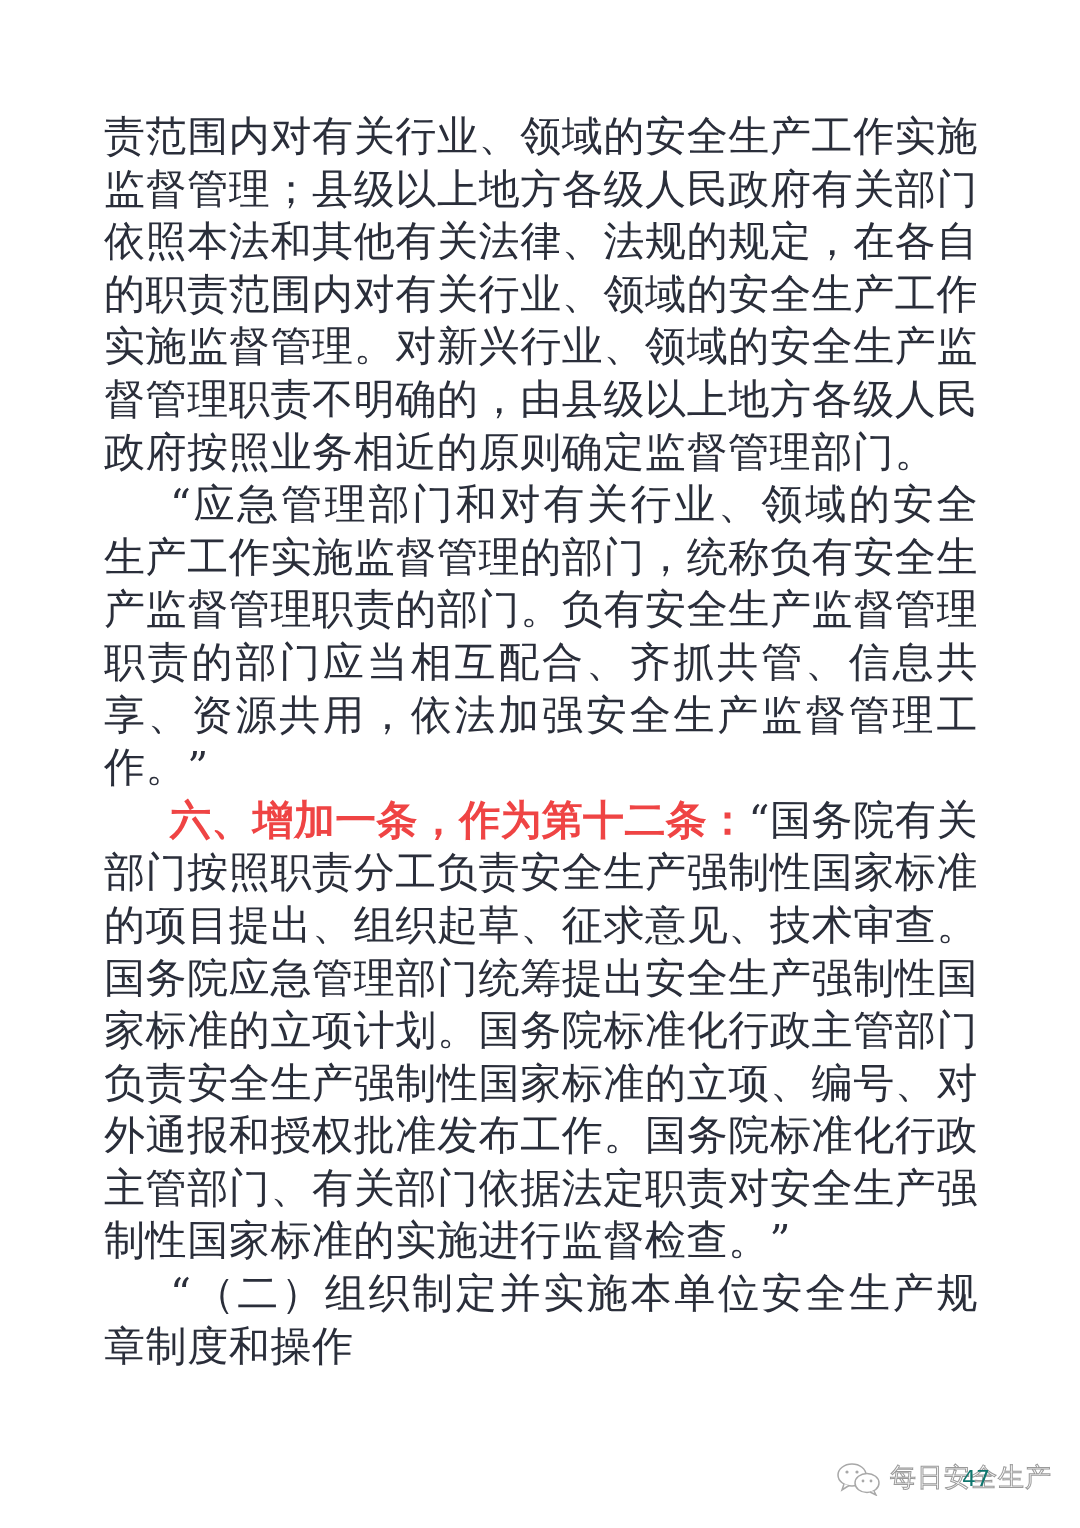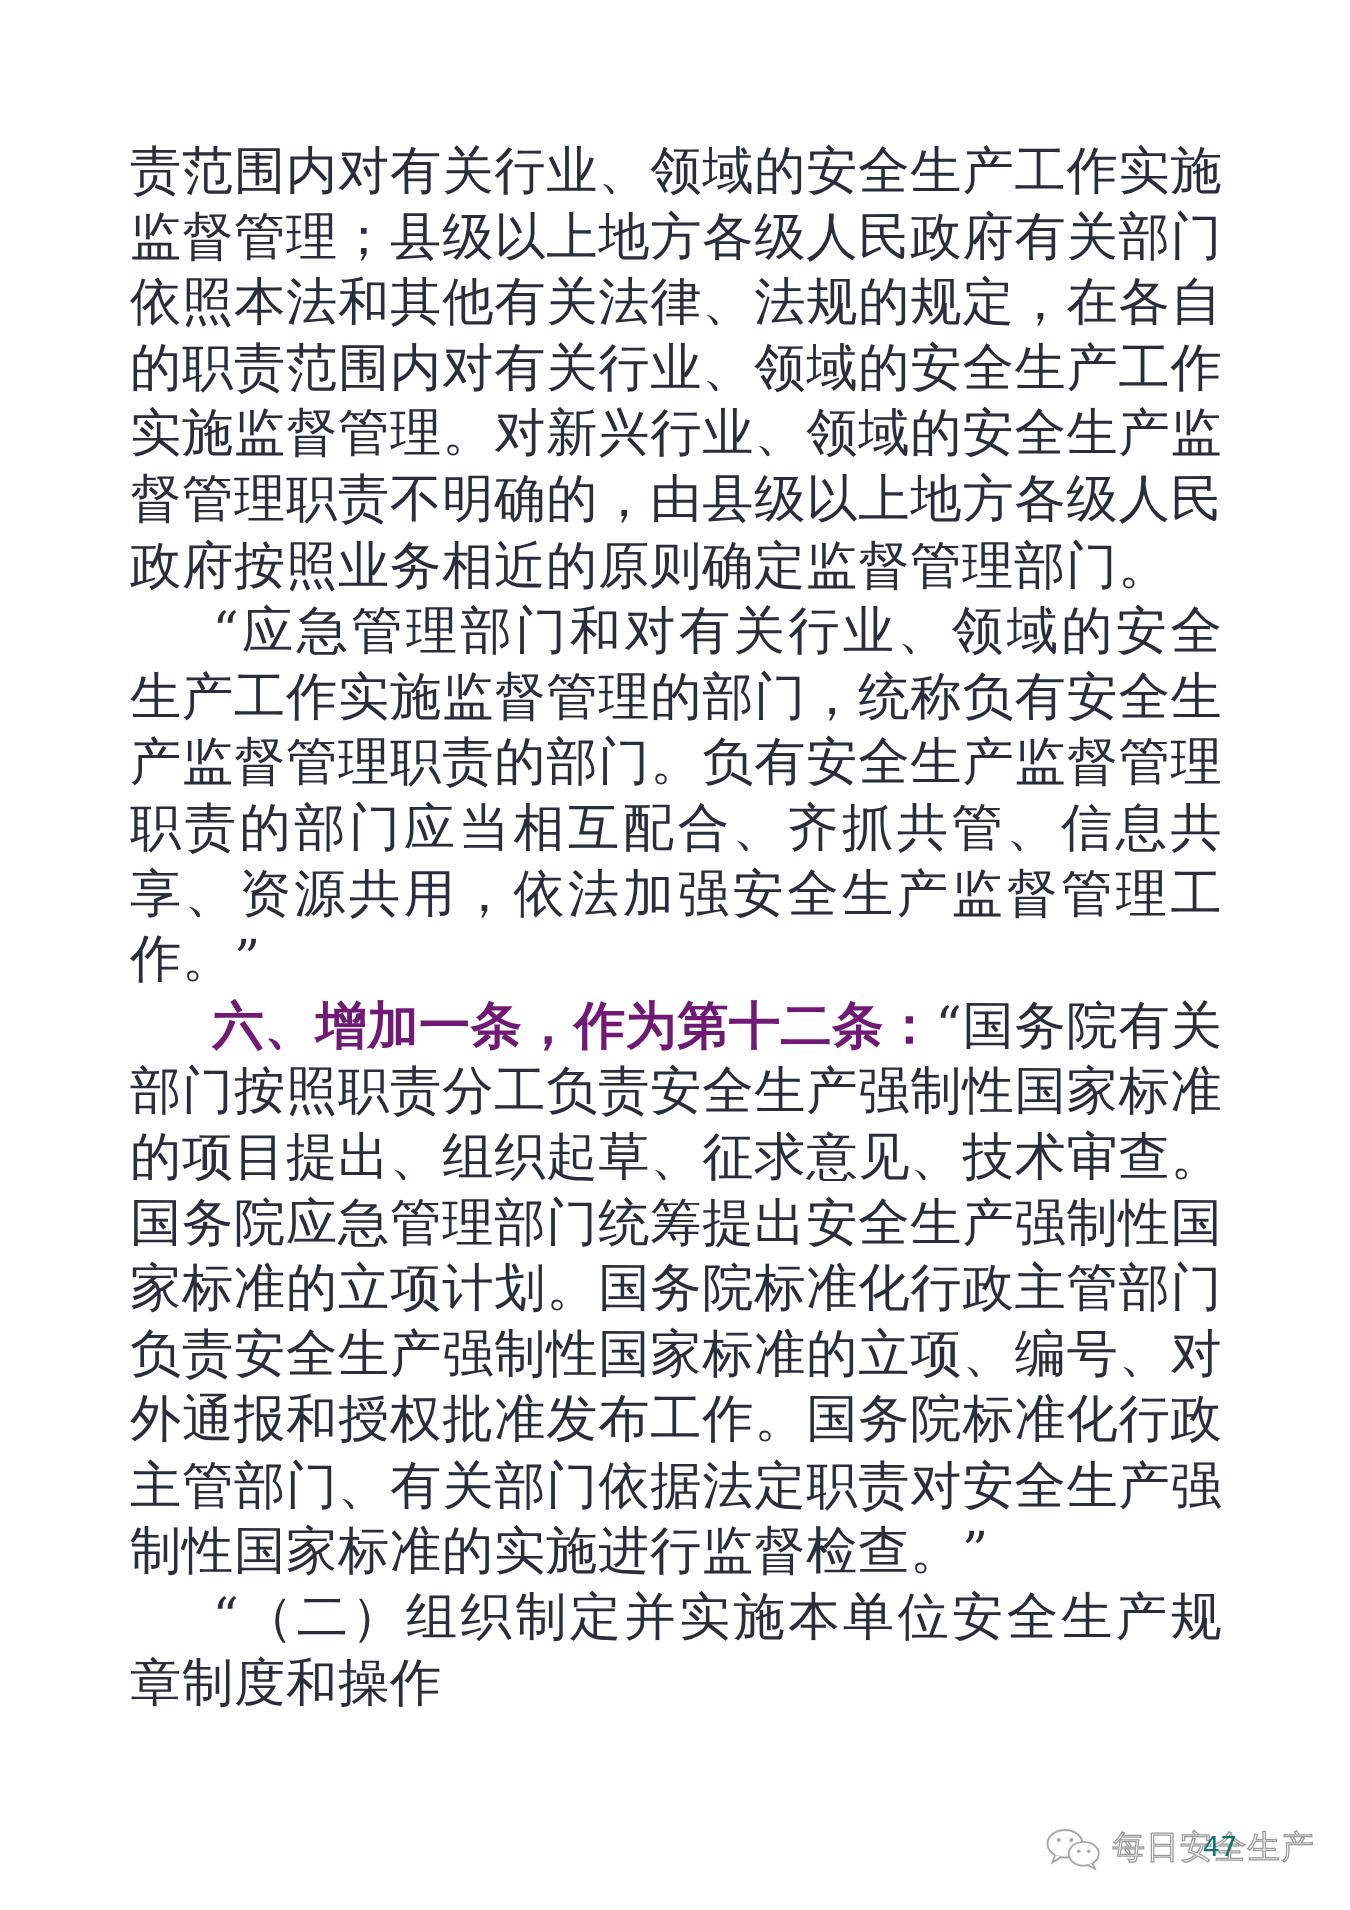--- a/index.html
+++ b/index.html
@@ -27,21 +27,21 @@
       line-height: 52.6px;
       letter-spacing: 0.6px;
       text-align: justify;
       text-align-last: left;
       word-break: break-all;
     }
     .indent { text-indent: 66px; }
     .bold {
       font-family: Liberation Serif, serif;
       font-weight: bold;
-      color: #701a75;
+      color: #ef4444;
       letter-spacing: 0.3px;
     }
     .footer {
       position: absolute;
       left: 836px;
       top: 1460px;
       width: 230px;
       height: 44px;
     }
     .wechat-icon {

